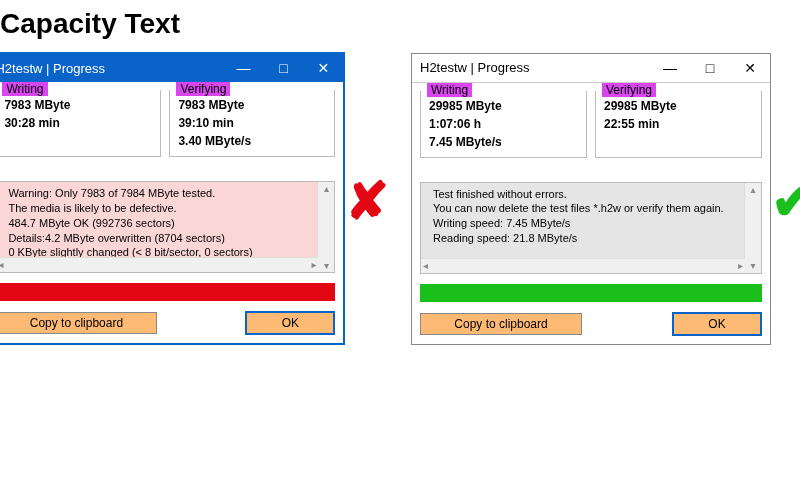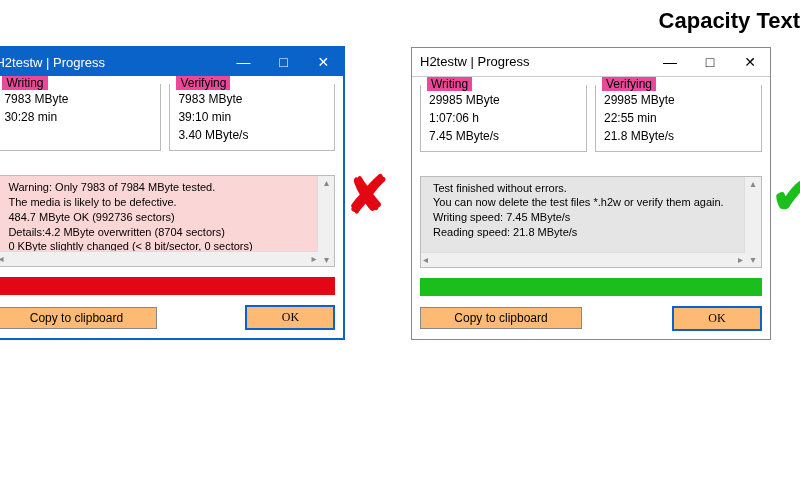--- a/index.html
+++ b/index.html
@@ -1,46 +1,46 @@
 <!DOCTYPE html>
 <html><head>
 <meta charset="utf-8">
 <style>
   html,body{margin:0;padding:0;font-family:"Segoe UI",Tahoma,sans-serif;font-size:12px;background:#fff;}
   .stage{width:800px;height:500px;position:relative;box-sizing:border-box;padding-top:8px;}
-  .big-title{font-family:Arial,sans-serif;font-size:22px;text-align:right;color:#000;margin:0 0 12px;}
+  .big-title{font-family:Arial,sans-serif;font-size:28px;text-align:left;color:#000;margin:0 0 12px;}
   .windows{display:flex;justify-content:center;gap:22px;}
   .win{width:360px;border:1px solid #888;background:#fff;box-sizing:border-box;}
   .win.fail{border:2px solid #0a63c9;}
   .titlebar{height:28px;display:flex;align-items:center;color:#fff;padding-left:8px;font-size:13px;}
   .win.fail .titlebar{background:#0a63c9;}
   .win.ok .titlebar{background:#fff;color:#000;border-bottom:1px solid #ccc;}
   .tb-title{flex:1;}
   .tb-btns{display:flex;height:100%;}
   .tb-btn{width:40px;display:flex;align-items:center;justify-content:center;font-family:Arial;font-size:14px;}
   .win.fail .tb-btn{color:#fff;}
   .win.fail .tb-btn.close{background:#0a63c9;}
   .win.ok .tb-btn{color:#000;}
   .body{padding:8px;}
   .stats{display:flex;gap:8px;margin-bottom:6px;}
   .panel{flex:1;border:1px solid #bbb;padding:6px 8px;border-top:none;position:relative;}
-  .panel-title{position:absolute;top:-8px;left:6px;background:#ec4899;padding:0 4px;font-size:12px;}
-  .panel .row{line-height:1.5;}
+  .panel-title{position:absolute;top:-8px;left:6px;background:#d946ef;padding:0 4px;font-size:12px;}
+  .panel .row{line-height:1.5;font-weight:bold;}
   .log{border:1px solid #bbb;height:92px;padding:4px 12px;font-size:11px;line-height:1.35;overflow:hidden;position:relative;box-sizing:border-box;margin-top:24px;}
   .win.fail .log{background:#fbd6d6;}
   .win.ok .log{background:#e5e5e5;}
   .log-scroll{position:absolute;right:0;top:0;bottom:0;width:16px;background:#f0f0f0;border-left:1px solid #ddd;display:flex;flex-direction:column;justify-content:space-between;align-items:center;font-size:10px;color:#888;}
   .log-hscroll{position:absolute;left:0;right:16px;bottom:0;height:14px;background:#f0f0f0;border-top:1px solid #ddd;display:flex;justify-content:space-between;align-items:center;font-size:10px;color:#888;padding:0 2px;}
   .bar{height:18px;margin:10px 0;}
   .win.fail .bar{background:#e30613;}
   .win.ok .bar{background:#1bbf1b;}
   .btnrow{display:flex;justify-content:space-between;align-items:center;margin-top:4px;}
   .btn{border:1px solid #888;background:#fdba74;padding:3px 0;font-size:12px;text-align:center;}
   .btn.copy{width:160px;}
-  .btn.okbtn{width:86px;font-family:Liberation Serif, serif;}
+  .btn.okbtn{width:86px;}
   .win.fail .btn.okbtn{border:2px solid #0a63c9;}
   .win.ok  .btn.okbtn{border:2px solid #0a63c9;}
   .mark{font-size:52px;font-weight:bold;text-align:center;margin-top:4px;font-family:Arial;}
   .mark.bad{color:#e30613;}
   .mark.good{color:#1bbf1b;}
   .col{display:flex;align-items:center;}
 </style>
 </head>
 <body>
 <div class="stage">
@@ -115,21 +115,20 @@
         <div class="panel">
           <div class="panel-title">Writing</div>
           <div class="row">29985 MByte</div>
           <div class="row">1:07:06 h</div>
           <div class="row">7.45 MByte/s</div>
         </div>
         <div class="panel">
           <div class="panel-title">Verifying</div>
           <div class="row">29985 MByte</div>
           <div class="row">22:55 min</div>
-          <div class="row">21.8 MByte/s</div>
         </div>
       </div>
       <div class="log">
         <div>Test finished without errors.</div>
         <div>You can now delete the test files *.h2w or verify them again.</div>
         <div>Writing speed: 7.45 MByte/s</div>
         <div>Reading speed: 21.8 MByte/s</div>
         <div class="log-scroll">
                 <span>▴</span>
                 <span>▾</span>

